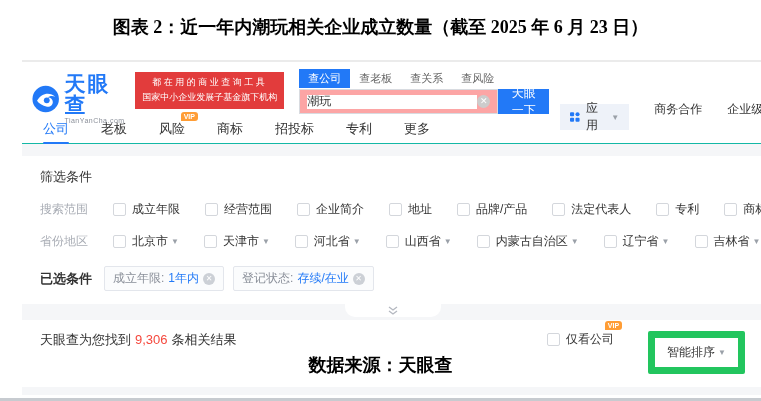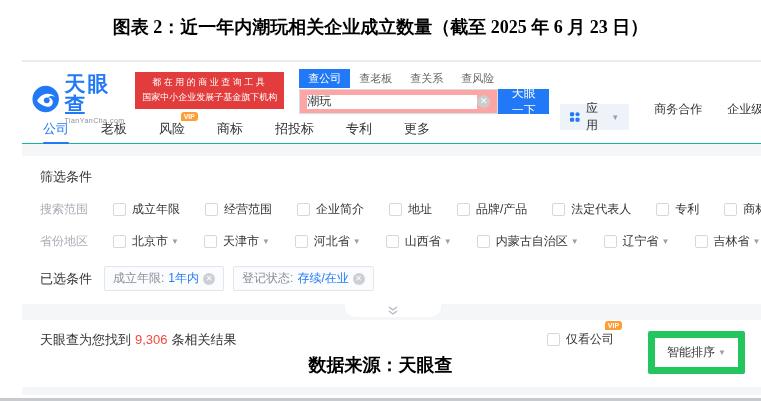--- a/index.html
+++ b/index.html
@@ -61,21 +61,21 @@
   .fcard { padding:12px 18px 0; }
   .sec-title { font-size:13px; font-weight:normal; color:#333; }
   .frow { display:flex; align-items:center; margin-top:15px; font-size:12px; flex-wrap:nowrap; }
   .frow-label { color:#a9adb5; width:73px; flex-shrink:0; }
   .opt { display:flex; align-items:center; margin-right:25px; color:#333; cursor:pointer;
     white-space:nowrap; }
   .cb { width:13px; height:13px; border:1px solid #d4d7dc; border-radius:2px; background:#fff;
     margin-right:6px; flex-shrink:0; }
   .opt .caret { font-size:8px; }
   .selrow { display:flex; align-items:center; margin-top:16px; padding-bottom:13px; }
-  .sel-label { font-size:13px; font-weight:normal; color:#333; margin-right:12px; }
+  .sel-label { font-size:13px; font-weight:bold; color:#333; margin-right:12px; }
   .tag { display:flex; align-items:center; gap:4px; border:1px solid #e3e6ec; background:#fbfcfd;
     border-radius:2px; padding:3px 8px; margin-right:9px; font-size:12px; }
   .tag-name { color:#8a8f99; }
   .tag-value { color:var(--brand-blue,#2279f7); }
   .tag-x { width:12px; height:12px; border-radius:50%; background:#ccd0d6; color:#fff;
     font-size:8px; line-height:12px; text-align:center; cursor:pointer; }
 
   .band2 { height:16px; position:relative; }
   .notch { position:absolute; top:0; left:50%; transform:translateX(-50%); width:96px;
     height:13px; background:#fff; border-radius:0 0 10px 10px; display:flex;

